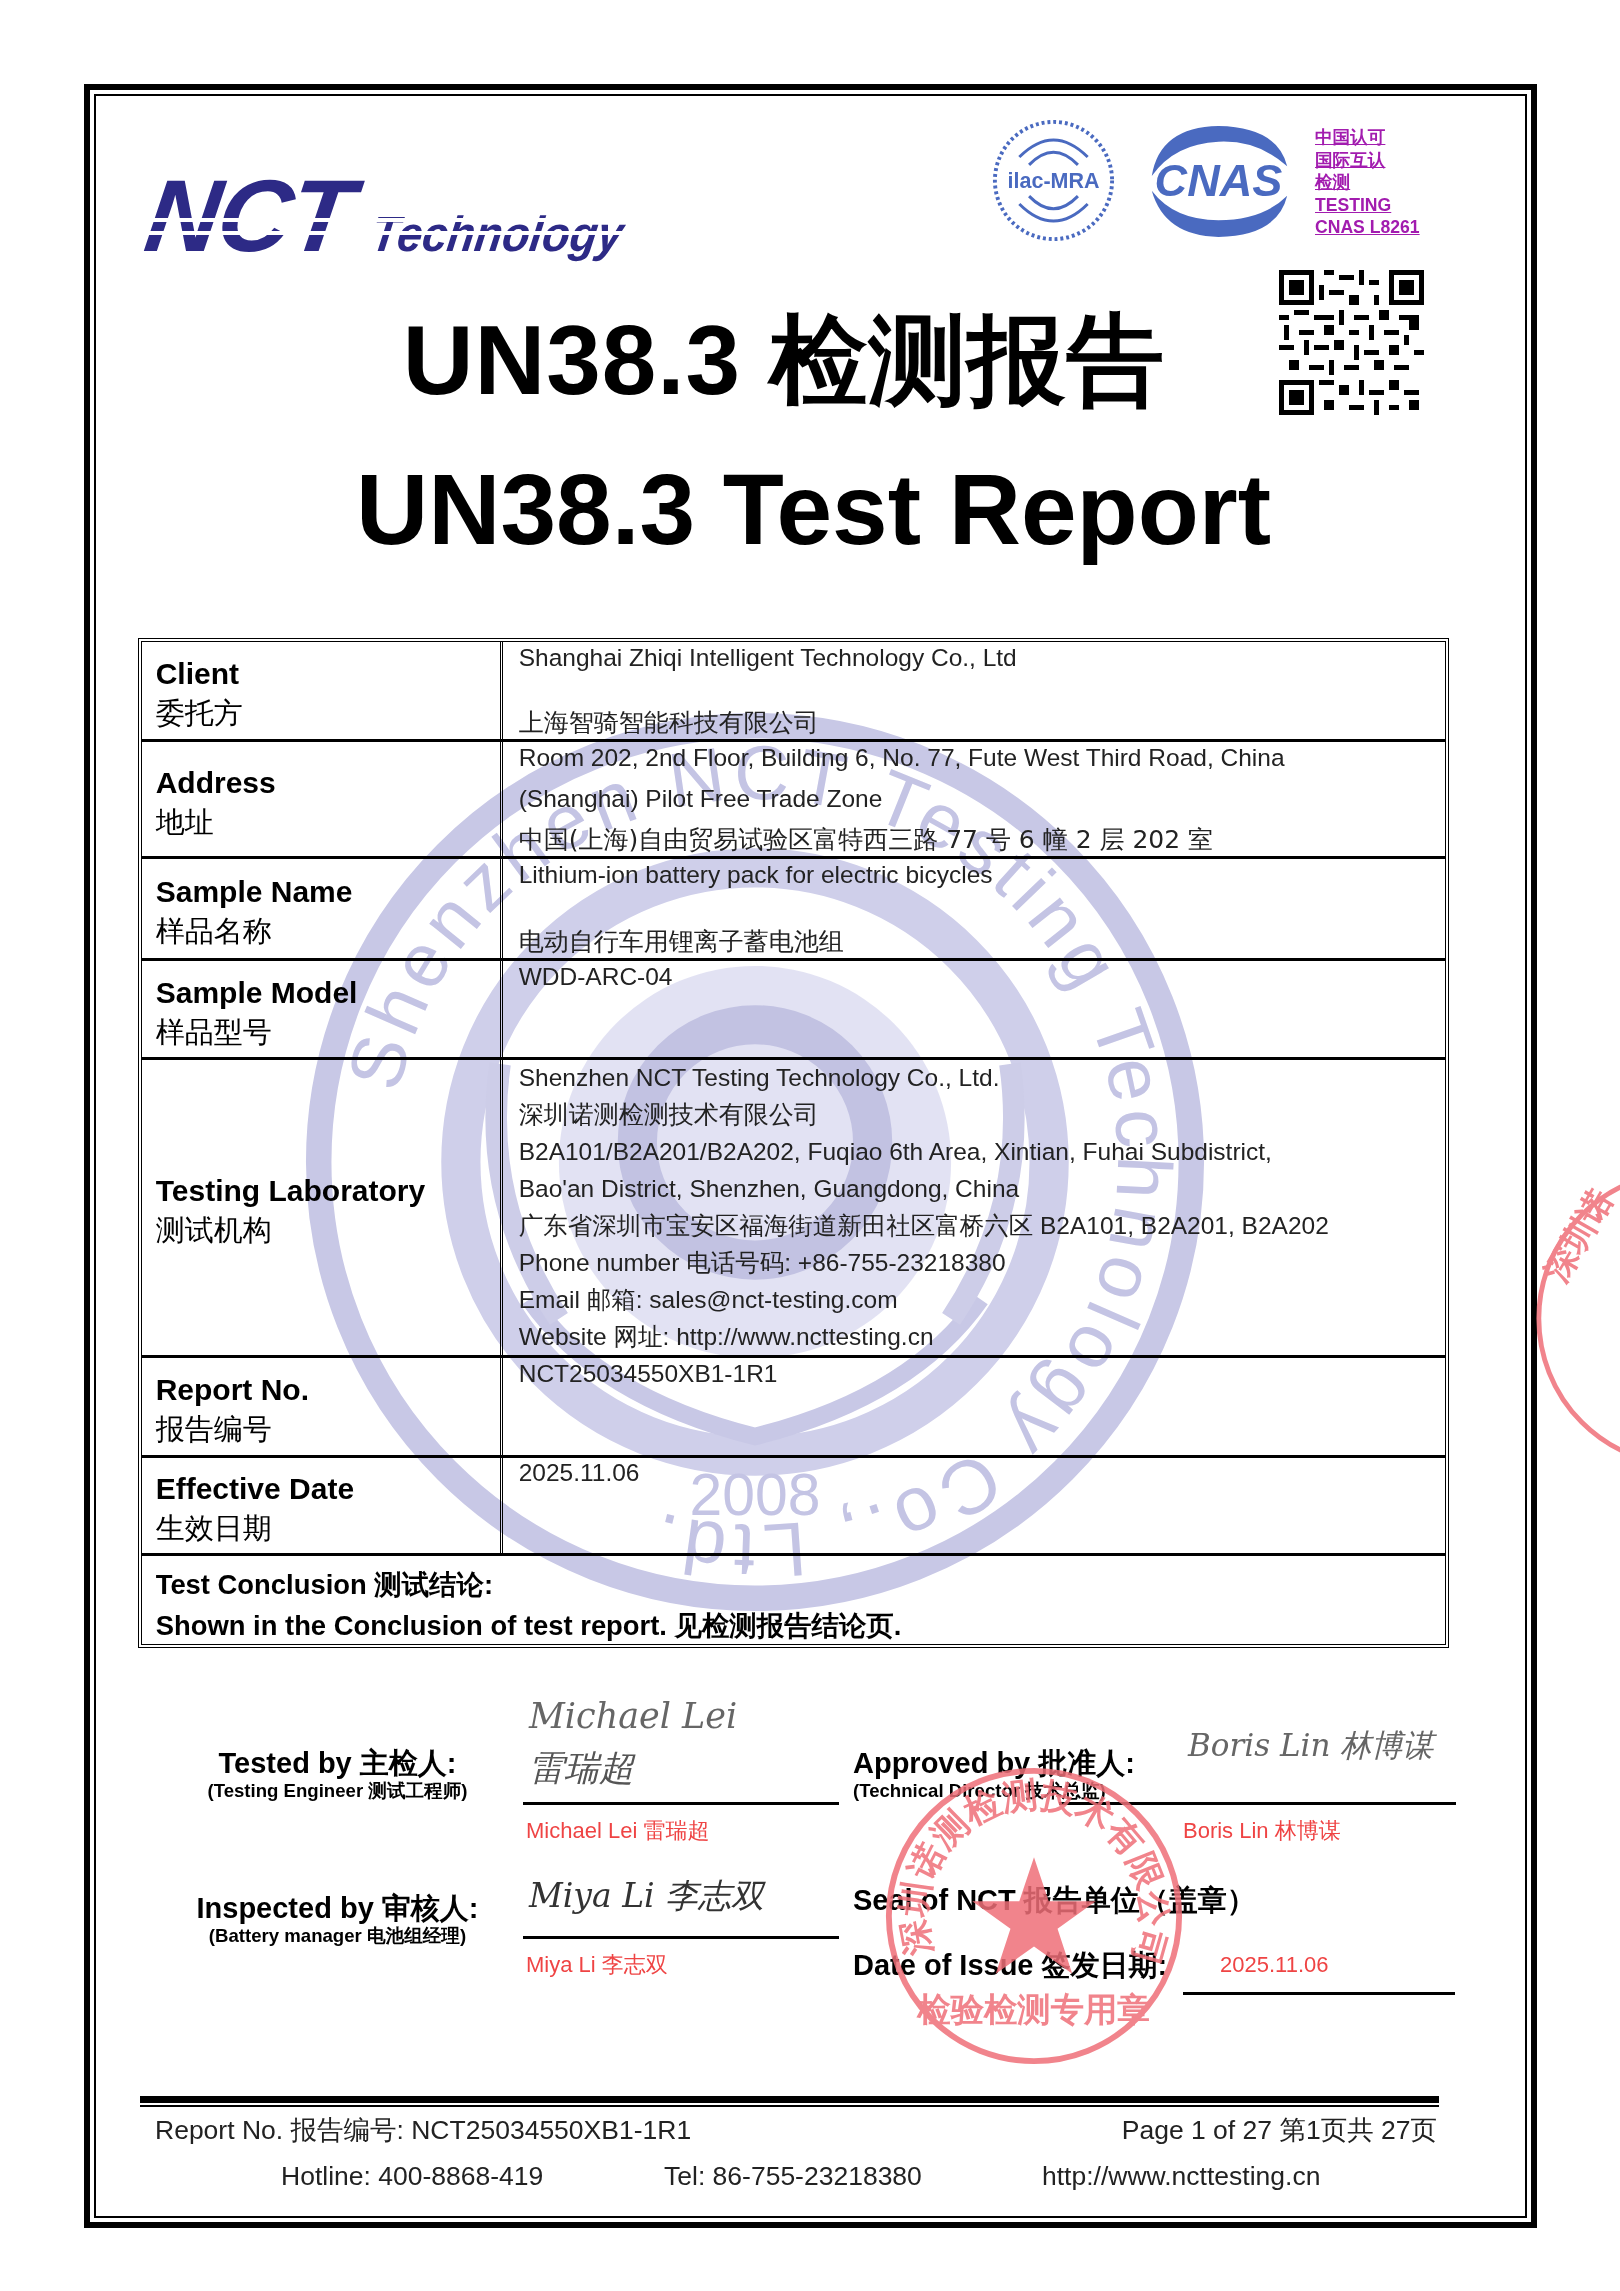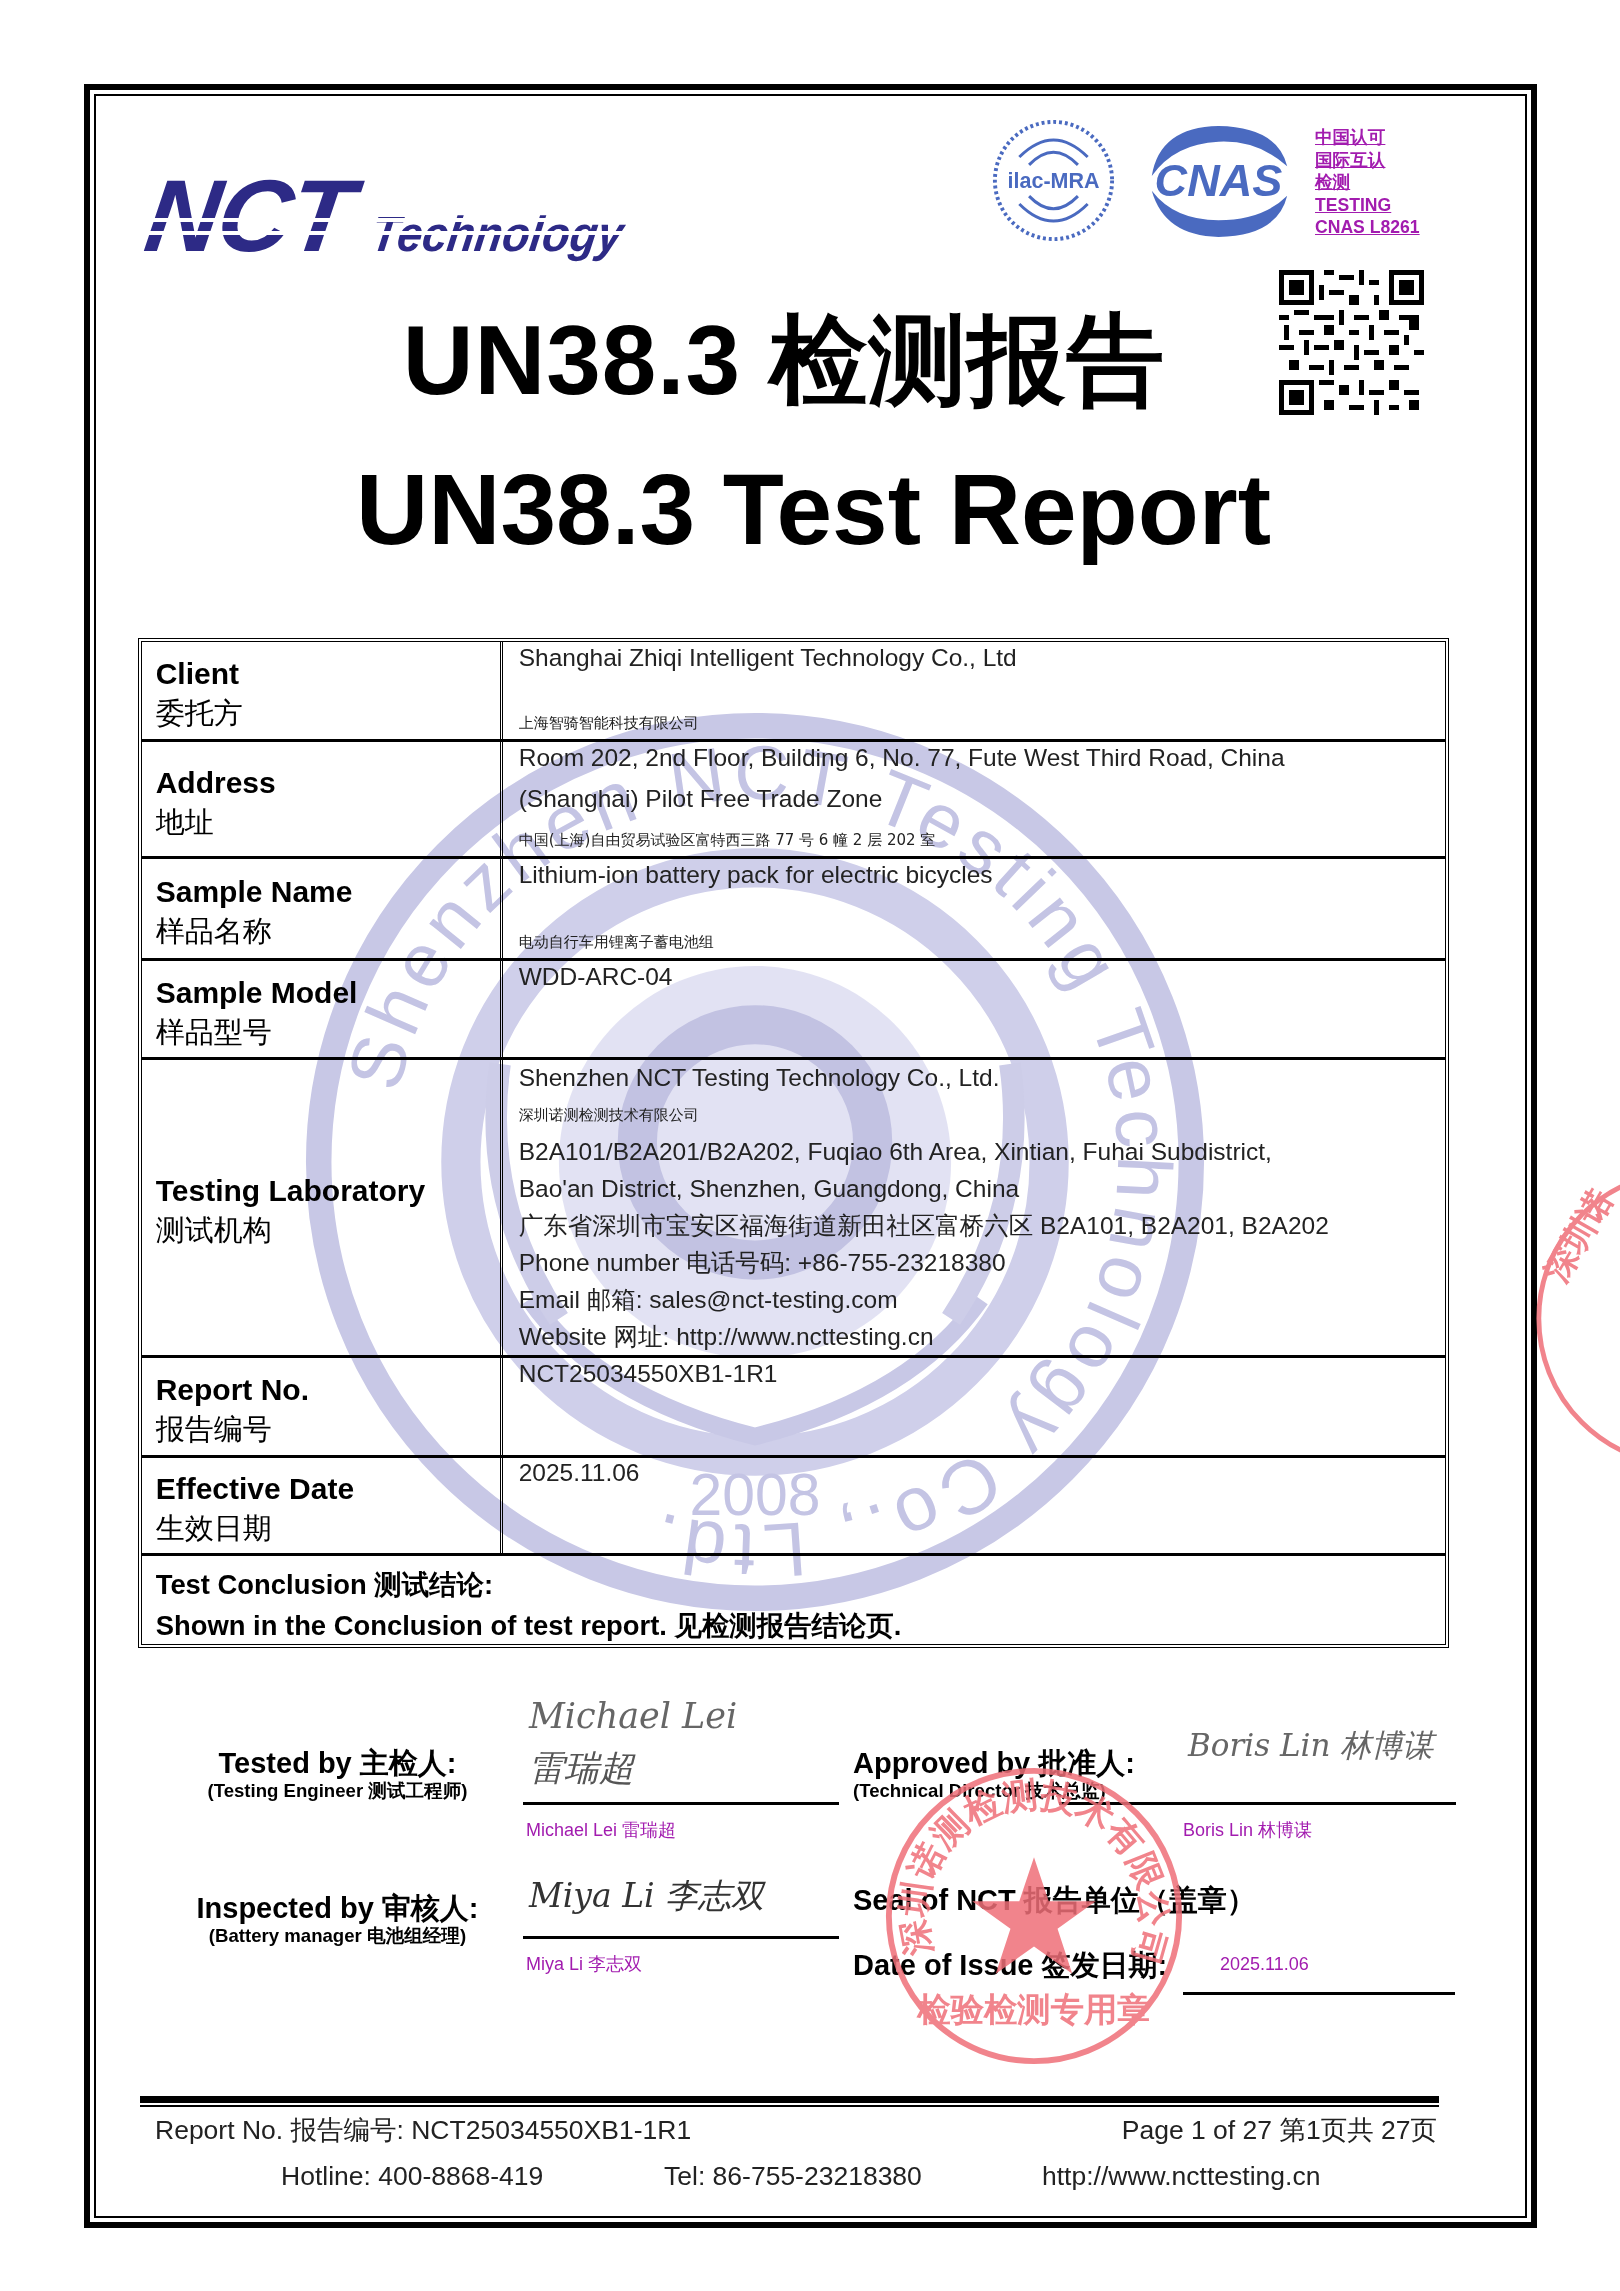--- a/index.html
+++ b/index.html
@@ -27,28 +27,28 @@
 
   
   .info-table { left:138px; top:638px; width:1311px; height:1010px; box-sizing:border-box; border:4.9px double #000; }
   .row { position:absolute; left:0; right:0; border-bottom:3.9px solid #000; box-sizing:border-box; }
   .row:last-child { border-bottom:none; }
   .cell-label { position:absolute; left:0; top:0; bottom:0; width:361px; border-right:3.9px double #000; box-sizing:border-box; padding:7.8px 0 0 13.7px; display:flex; flex-direction:column; justify-content:center; }
   .cell-value { position:absolute; left:361px; right:0; top:0; bottom:0; padding:0 0 0 15.7px; display:flex; flex-direction:column; justify-content:space-between; font-size:24.5px; line-height:32px; color:#222; }
   .lbl-en { font-size:30px; font-weight:bold; line-height:39px; }
   .lbl-cn { font-size:29px; line-height:41px; font-family:"DejaVu Sans", sans-serif; }
   .val-line { white-space:nowrap; }
-  .val-line.cn { font-family:"DejaVu Sans", sans-serif; font-size:15px; }
+  .val-line.cn { font-family:"DejaVu Sans", sans-serif; font-size:25px; }
   .conclusion { position:absolute; left:13.7px; top:7.8px; font-size:27.4px; font-weight:bold; line-height:41px; }
 
   
   .sig-label { font-size:29px; font-weight:bold; line-height:33px; text-align:center; }
   .sig-sub { font-size:18.6px; font-weight:bold; line-height:21.6px; text-align:center; }
   .sig-line { height:2.9px; background:#000; }
-  .sig-name { font-size:18px; line-height:29px; color:#a21caf; white-space:nowrap; }
+  .sig-name { font-size:22px; line-height:29px; color:#ef4444; white-space:nowrap; }
   .handwriting { font-family:"DejaVu Serif", serif; font-style:italic; color:#666; white-space:nowrap; }
 
   .red-seal { left:882px; top:1764px; width:304px; height:304px; pointer-events:none; }
   .red-seal-edge { left:1524px; top:1157px; width:196px; height:323px; pointer-events:none; }
 
   
   .footer-rule-thick { left:140px; top:2096px; width:1299px; height:6.9px; background:#000; }
   .footer-rule-thin { left:140px; top:2105px; width:1299px; height:2px; background:#000; }
   .footer-text { font-size:26.5px; line-height:31px; color:#222; white-space:nowrap; }
 </style>

